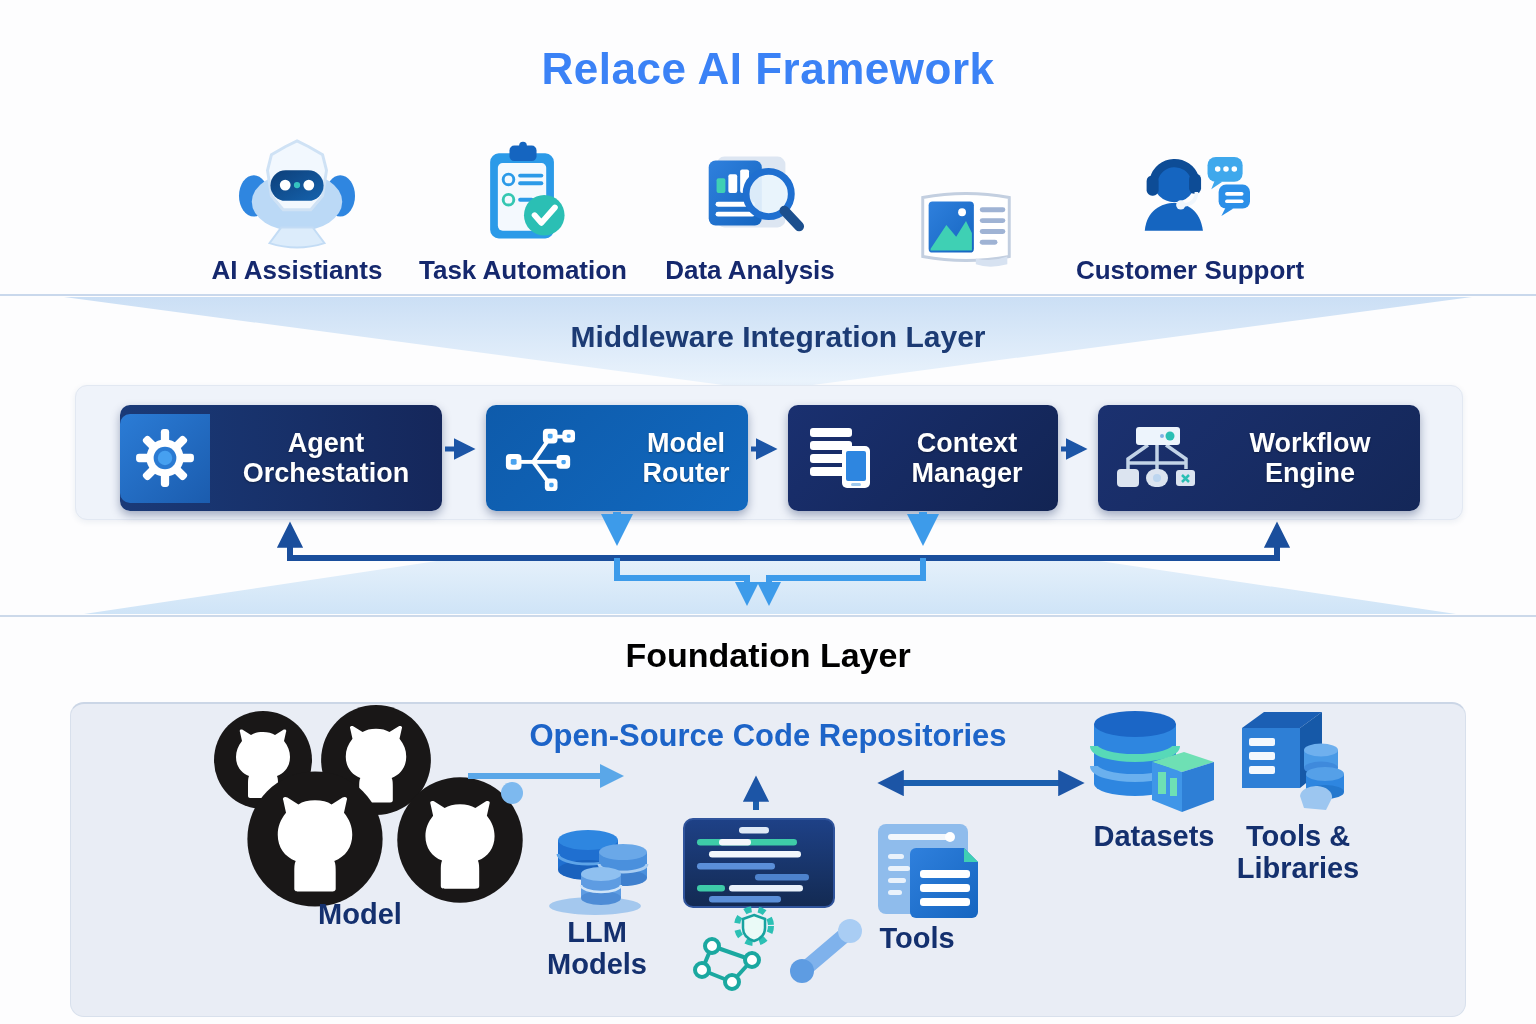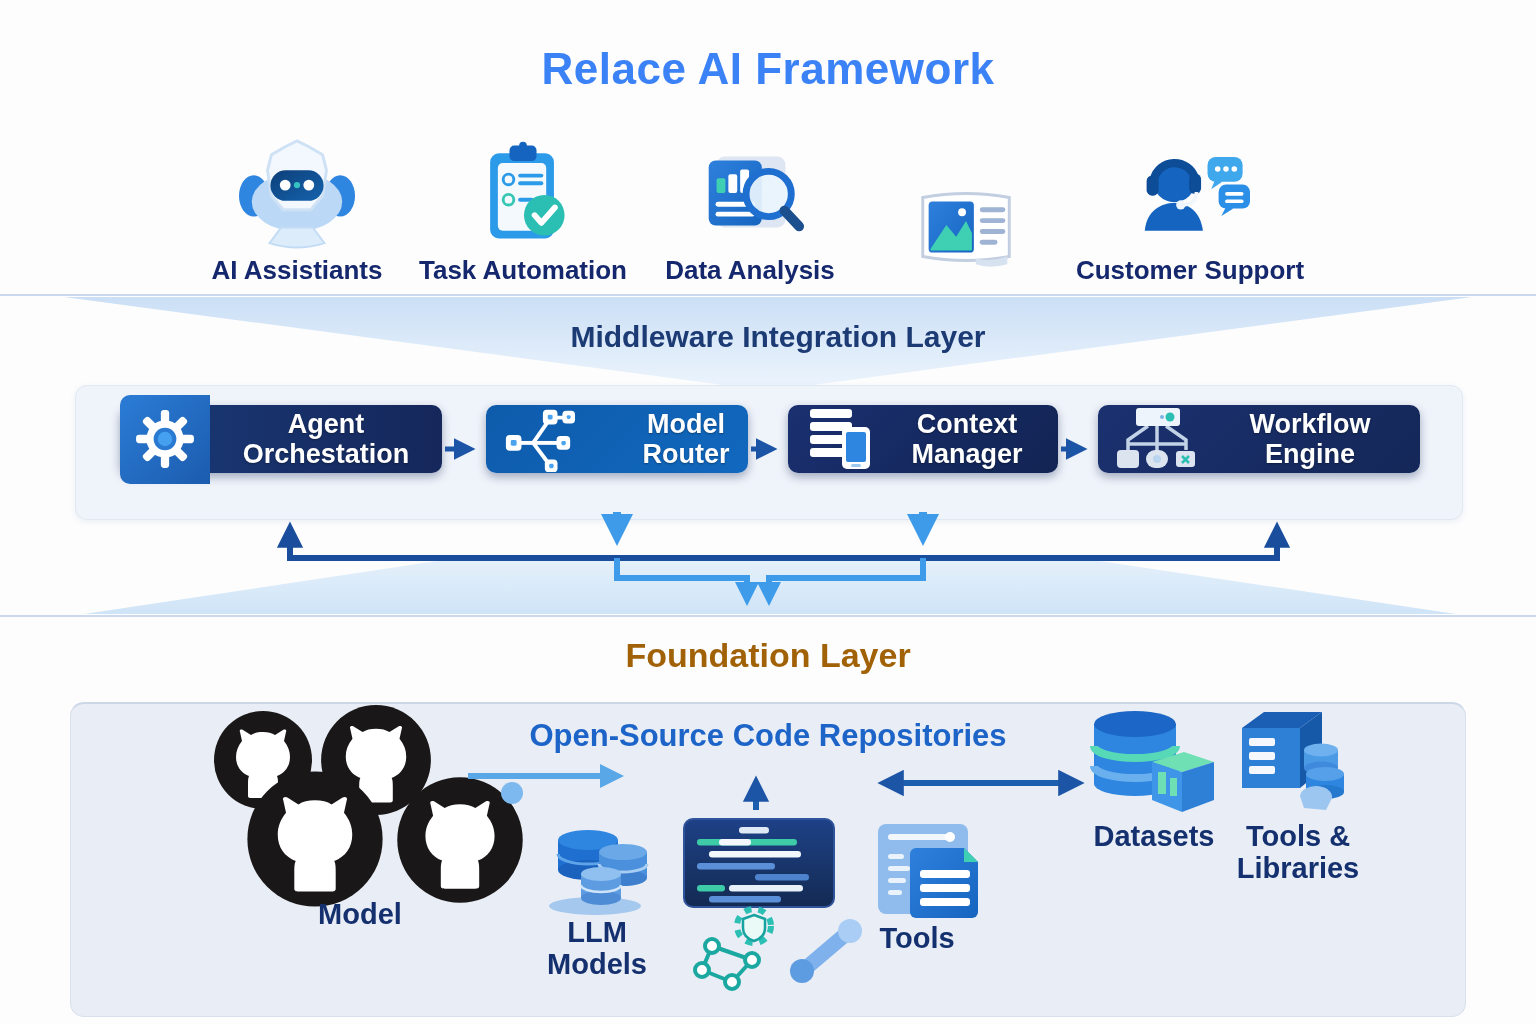--- a/index.html
+++ b/index.html
@@ -13,35 +13,35 @@
            align-items:center;justify-content:flex-end;z-index:4;}
   .app-icon{flex:0 0 118px;display:flex;align-items:center;justify-content:center;}
   .app-label{font-size:26px;font-weight:700;color:#15286D;white-space:nowrap;margin-top:4px;}
   
   svg.layer{left:0;top:0;z-index:1;pointer-events:none;}
   .band-label{left:0;right:0;top:320px;text-align:center;font-size:30px;font-weight:700;
               color:#1C3B74;z-index:6;padding-left:20px;}
   
   .mw-panel{left:75px;top:385px;width:1386px;height:133px;background:#EFF3FA;
             border:1px solid #E2E8F2;border-radius:12px;box-shadow:0 2px 6px rgba(30,60,120,.08);z-index:2;}
-  .mbox{position:absolute;top:405px;height:68px;border-radius:10px;display:flex;align-items:center;
+  .mbox{position:absolute;top:405px;height:106px;border-radius:10px;display:flex;align-items:center;
         box-shadow:0 4px 10px rgba(10,30,80,.35);z-index:3;color:#fff;}
   .mbox-label{flex:1;text-align:center;font-size:27px;font-weight:800;line-height:1.12;
               padding:0 8px;text-shadow:0 1px 2px rgba(0,0,0,.35);}
   .mbox-iconpane{width:90px;height:89px;border-radius:10px 0 0 10px;display:flex;
                  align-items:center;justify-content:center;
                  background:linear-gradient(135deg,#2b7cd6,#1b5cae);}
   .mbox-icon{display:flex;align-items:center;justify-content:center;padding-left:16px;}
   .box-agent{left:120px;width:322px;background:linear-gradient(to right,#1A3A78,#15275B);}
   .box-router{left:486px;width:262px;background:linear-gradient(135deg,#0E5BAB,#1168BE);gap:48px;}
   .box-context{left:788px;width:270px;background:linear-gradient(135deg,#1A3070,#122453);}
   .box-workflow{left:1098px;width:322px;background:linear-gradient(135deg,#1B3170,#142758);}
   
   .fl-label{left:0;right:0;top:636px;text-align:center;font-size:34px;font-weight:700;
-            color:#a16207;z-index:6;}
+            color:#000000;z-index:6;}
   .fd-panel{left:70px;top:702px;width:1394px;height:312px;background:#E9EDF5;
             border:1px solid #D8E0EC;border-top:2px solid #CBD6E6;border-radius:14px;z-index:2;}
   .osr-title{left:0;right:0;top:718px;text-align:center;font-size:31px;font-weight:800;
              color:#1D64C8;z-index:6;}
   .item-label{font-size:29px;font-weight:700;color:#14306E;text-align:center;line-height:1.12;z-index:5;}
   .octo{z-index:4;}
   .icon-block{z-index:3;}
   svg.arrows{left:0;top:0;z-index:5;pointer-events:none;}
 </style>
 </head>

